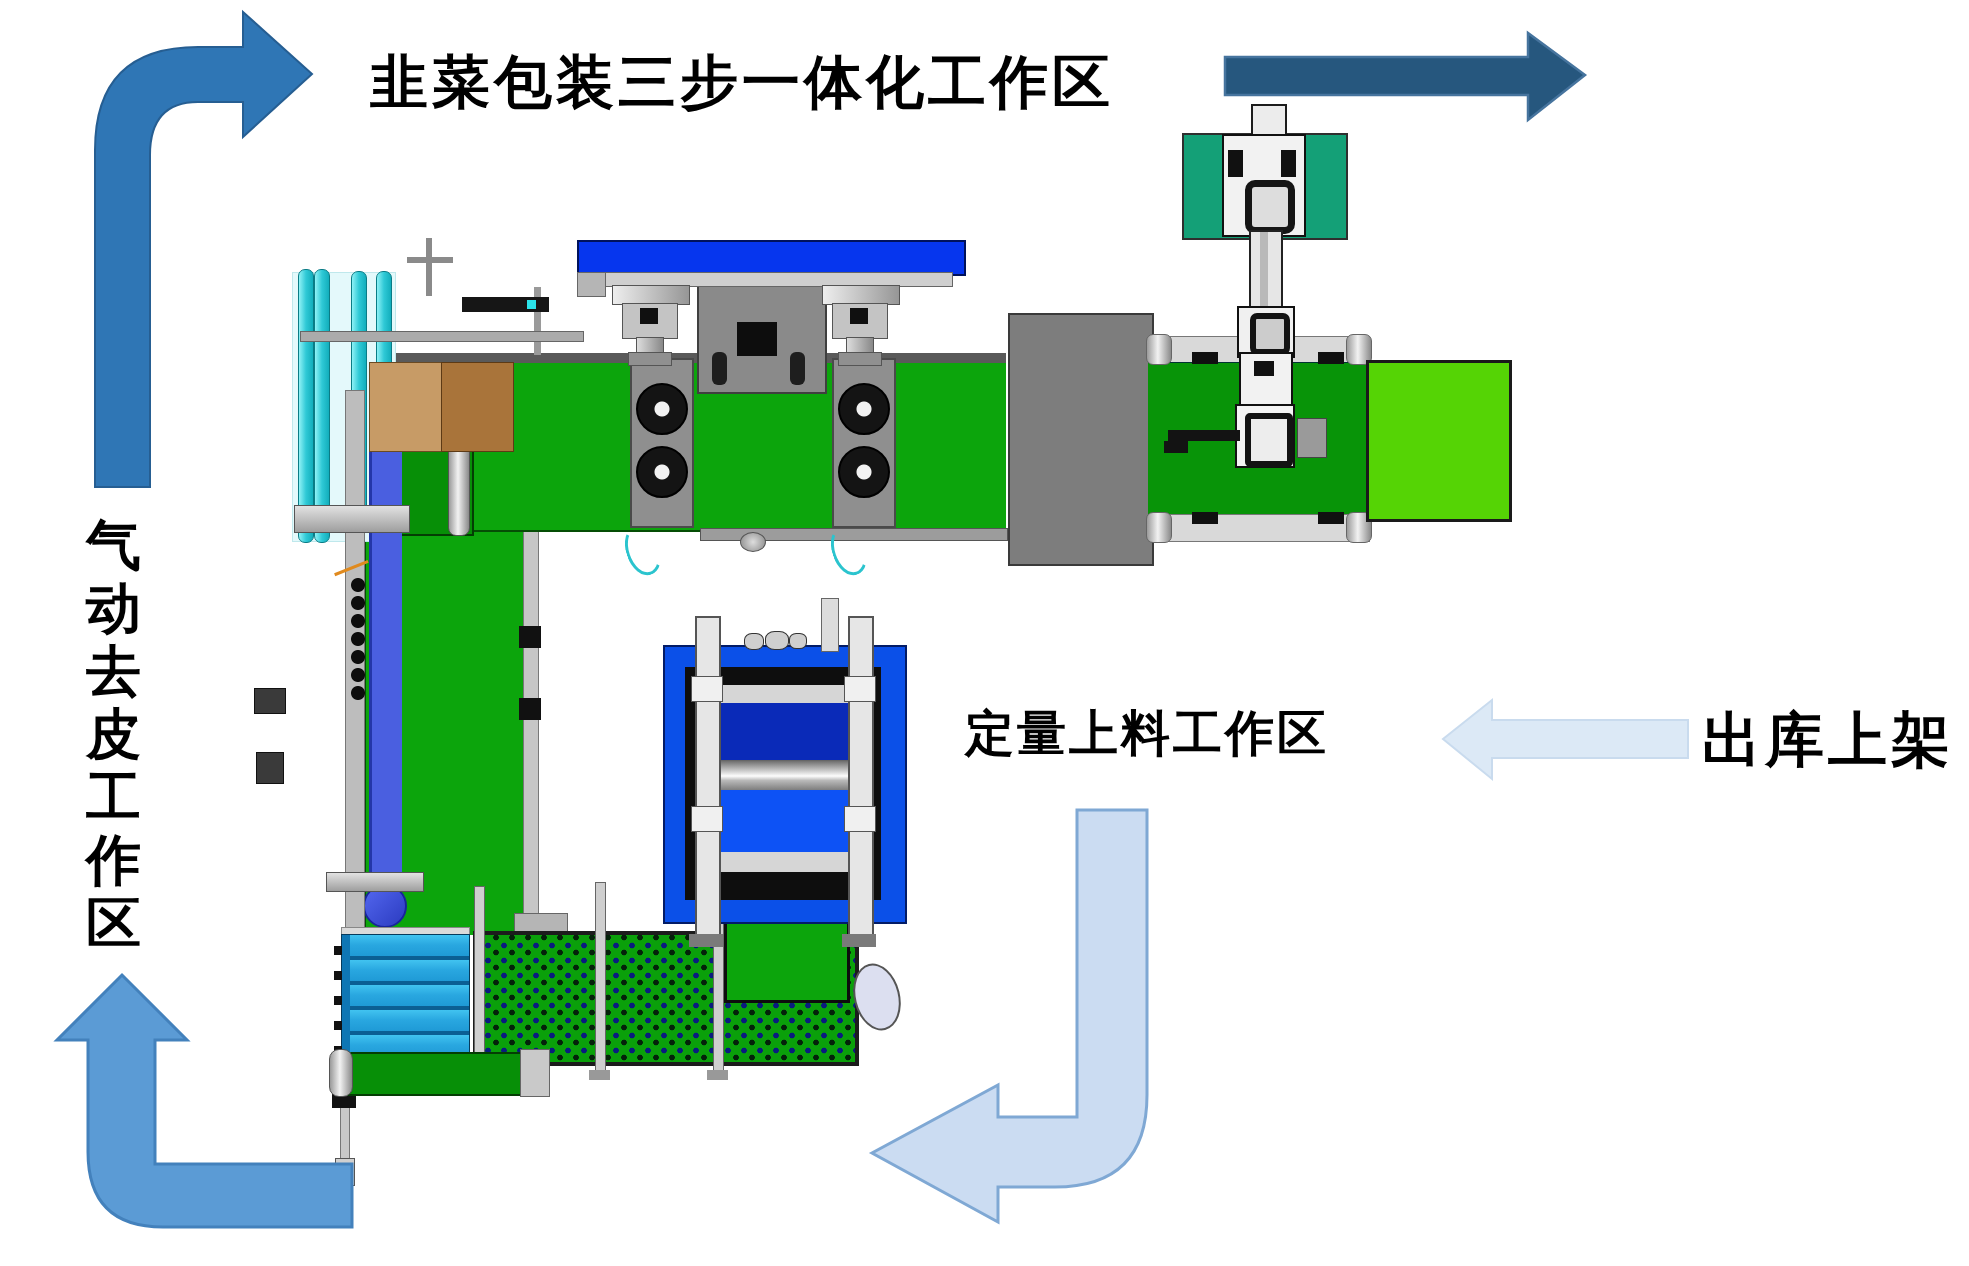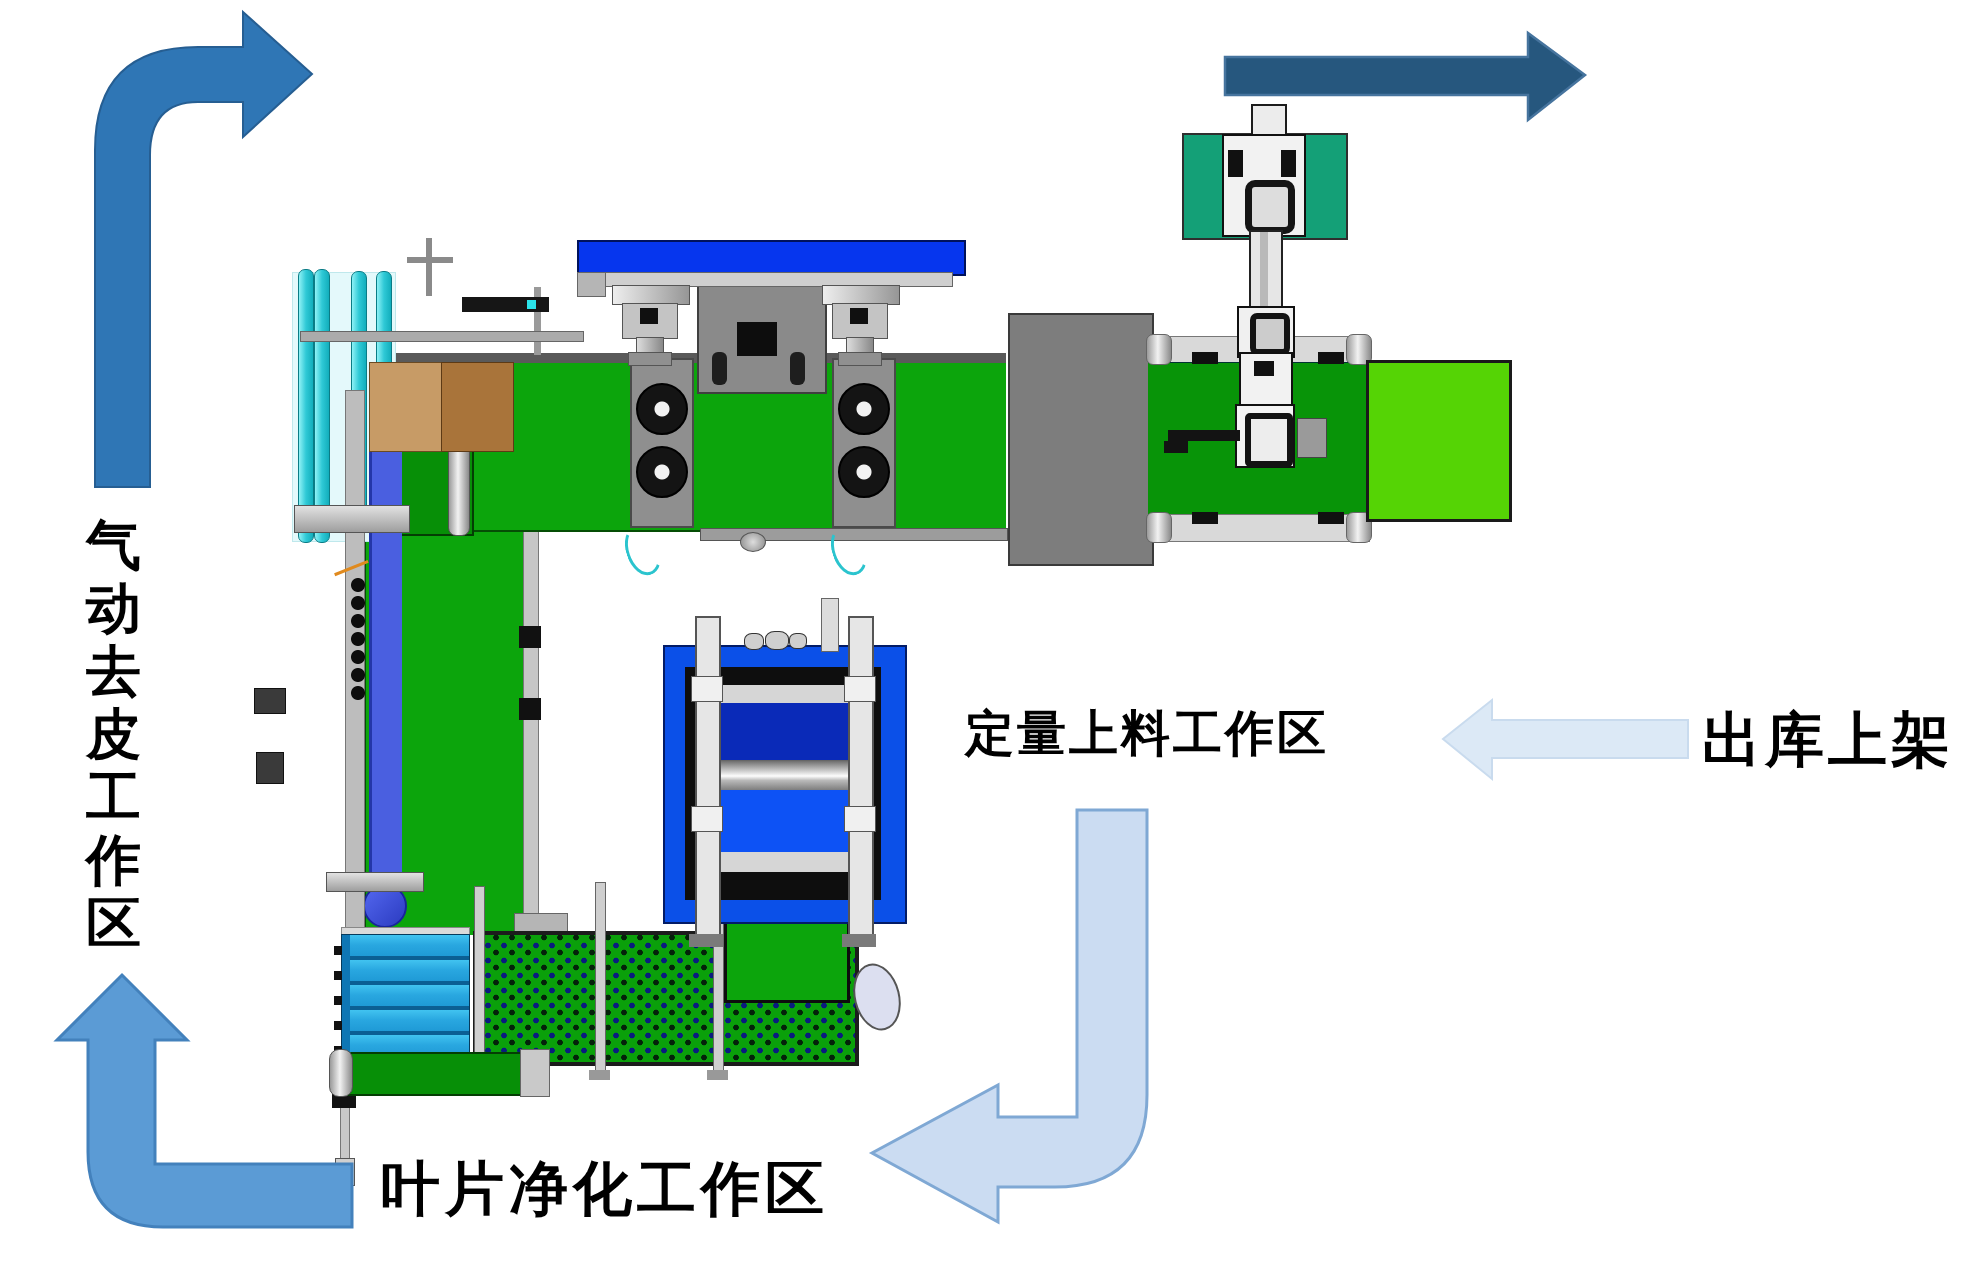--- a/index.html
+++ b/index.html
@@ -180,18 +180,18 @@
   </div>
 
   <svg width="1969" height="1266" viewBox="0 0 1969 1266">
     <path d="M 95 487 L 95 150 Q 95 47 198 47 L 243 47 L 243 12 L 312 74 L 243 137 L 243 102 L 198 102 Q 150 102 150 155 L 150 487 Z" fill="#2F76B5" stroke="#265E92" stroke-width="2"></path>
     <path d="M 1225 57 L 1528 57 L 1528 33 L 1585 75 L 1528 120 L 1528 95 L 1225 95 Z" fill="#26577E" stroke="#46749E" stroke-width="2.5"></path>
     <path d="M 1688 720 L 1492 720 L 1492 700 L 1443 739 L 1492 779 L 1492 758 L 1688 758 Z" fill="#DCE9F6" stroke="#C9DBEE" stroke-width="2"></path>
     <path d="M 1077 810 L 1147 810 L 1147 1095 Q 1147 1187 1055 1187 L 998 1187 L 998 1222 L 872 1153 L 998 1085 L 998 1117 L 1077 1117 Z" fill="#CBDCF2" stroke="#7FA8D4" stroke-width="3"></path>
     <path d="M 352 1164 L 155 1164 L 155 1040 L 187 1040 L 122 975 L 57 1040 L 88 1040 L 88 1152 Q 88 1227 163 1227 L 352 1227 Z" fill="#5B9BD5" stroke="#4381BC" stroke-width="3"></path>
   </svg>
 
+  <div class="lbl" style="left:370px;top:44px;font-size:58px;letter-spacing:4px;">韭菜包装三步一体化工作区</div>
   <div class="vlbl" style="left:86px;top:514px;width:62px;font-size:55px;line-height:63px;">气动去皮工作区</div>
   <div class="lbl" style="left:965px;top:701px;font-size:49px;letter-spacing:3px;">定量上料工作区</div>
   <div class="lbl" style="left:1702px;top:701px;font-size:59px;letter-spacing:4px;">出库上架</div>
-  <div class="lbl" style="left:381px;top:1150px;font-size:59px;letter-spacing:5px;">叶片净化工作区</div>
 
 </div>
 
 </body></html>

